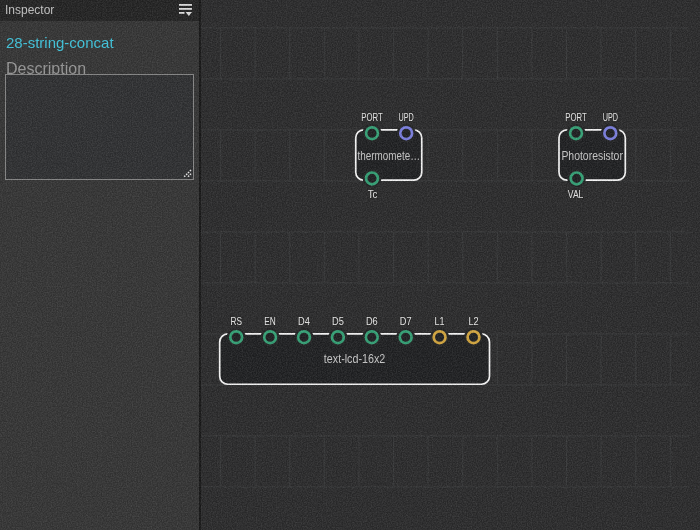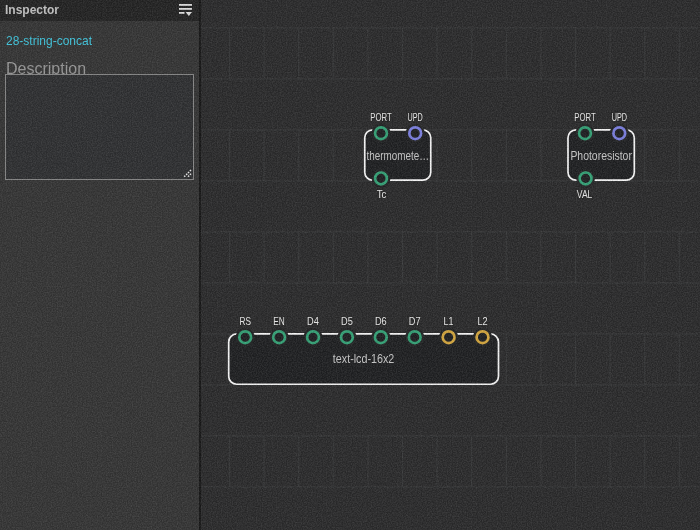--- a/index.html
+++ b/index.html
@@ -1,27 +1,27 @@
 <!DOCTYPE html>
 <html><head>
 <meta charset="utf-8">
 <style>
   html,body{margin:0;padding:0;width:700px;height:530px;overflow:hidden;
     font-family:"Liberation Sans", sans-serif;background:#2a2a2b;}
   #panel{position:absolute;left:0;top:0;width:199px;height:530px;background:#343434;
     border-right:2px solid #161616;box-sizing:content-box;}
   #phead{position:absolute;left:0;top:0;width:199px;height:21px;background:#222222;}
-  #phead .t{position:absolute;left:5px;top:0;line-height:21px;font-size:12px;color:#c3c3c3;font-weight:bold;}
+  #phead .t{position:absolute;left:5px;top:0;line-height:21px;font-size:12px;color:#c3c3c3;}
   #phead svg{position:absolute;right:6px;top:3px;}
-  #title{position:absolute;left:6px;top:33.5px;font-size:12px;color:#3fc6de;}
+  #title{position:absolute;left:6px;top:33.5px;font-size:15px;color:#3fc6de;}
   #desc{position:absolute;left:6px;top:60px;font-size:16px;color:#979797;}
   #tarea{position:absolute;left:5px;top:74px;width:187px;height:104px;
     border:1px solid #868686;background:#2e2f31;}
   #tarea svg{position:absolute;right:1px;bottom:1px;}
-  #canvas{position:absolute;left:199px;top:0;width:493px;height:530px;}
+  #canvas{position:absolute;left:190px;top:0;width:493px;height:530px;}
 </style>
 </head>
 <body>
 <div id="canvas">
 <svg width="499" height="530" viewBox="0 0 499 530" xmlns="http://www.w3.org/2000/svg">
   <defs>
     <pattern id="grid" x="30" y="27.4" width="34.6" height="102" patternUnits="userSpaceOnUse">
       <path d="M0 0.5 H34.6 M0 51.5 H34.6" stroke="#353637" stroke-width="1" fill="none"></path>
       <path d="M0.5 0 V51.5" stroke="#353637" stroke-width="1" fill="none"></path>
     </pattern>

